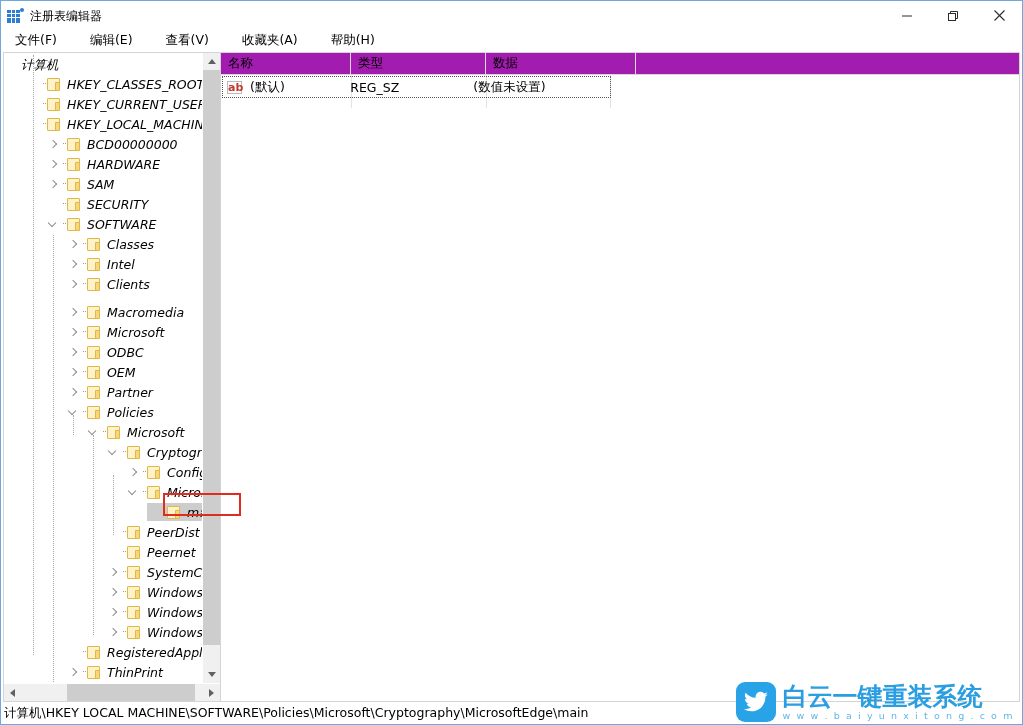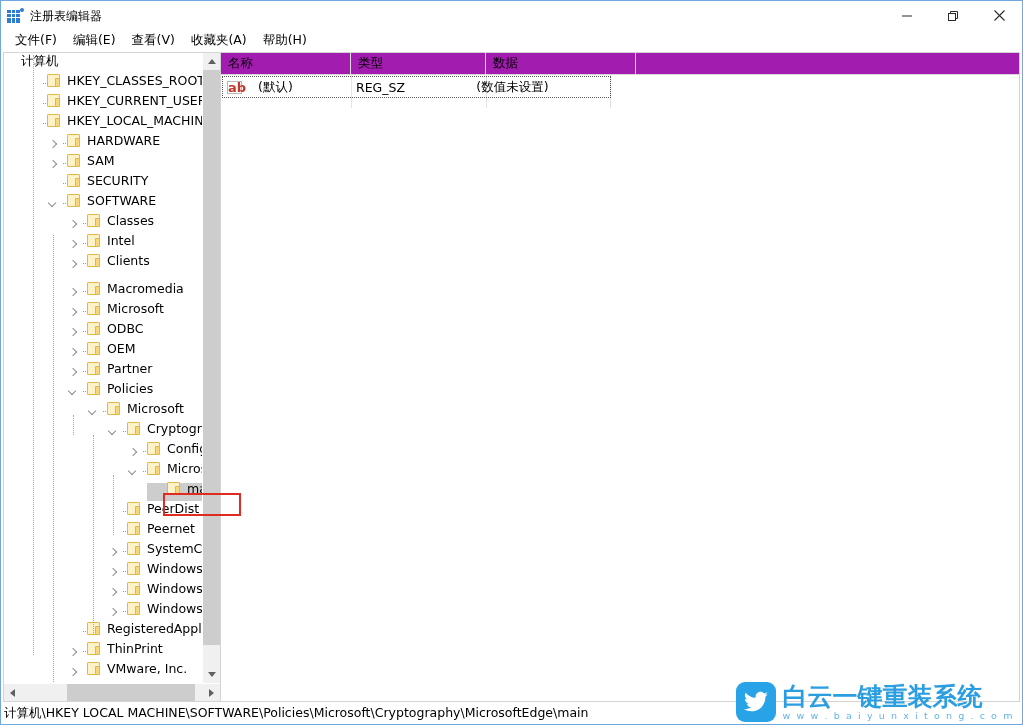--- a/index.html
+++ b/index.html
@@ -84,20 +84,21 @@
   }
   .winbtn svg { display: block; }
   
   .menubar {
     height: 22px;
     min-height: 22px;
     display: flex;
     align-items: center;
     padding-left: 6px;
     background: #ffffff;
+    gap: 17px;
   }
   .menu-item {
     font-size: 12.5px;
     padding: 2px 8px 3px 8px;
     white-space: nowrap;
     color: #000000;
   }
   
   .body-split {
     flex: 1 1 auto;
@@ -131,23 +132,24 @@
     overflow: hidden;
     position: relative;
     background: #ffffff;
   }
   .tree-list {
     padding-top: 1px;
   }
   .tnode {
     height: 20px;
     display: flex;
-    align-items: flex-start;
+    align-items: center;
     position: relative;
     white-space: nowrap;
+    font-style: italic;
   }
   .tnode .expander {
     width: 15px;
     min-width: 15px;
     height: 20px;
     display: flex;
     align-items: center;
     justify-content: center;
   }
   .chev {
@@ -361,26 +363,26 @@
     margin-left: 1px;
     margin-top: 1px;
   }
   .ab-icon {
     width: 15px;
     height: 13px;
     box-sizing: border-box;
     border: 1px solid #b9b9b9;
     background: #ffffff;
     color: #c0392b;
-    font-size: 13px;
+    font-size: 11px;
     font-weight: bold;
     line-height: 11px;
     text-align: center;
     margin-left: 4px;
-    margin-right: 16px;
+    margin-right: 8px;
     font-family: "DejaVu Sans", "Liberation Sans", sans-serif;
     flex: 0 0 auto;
   }
   .lcell {
     font-size: 12.5px;
     color: #000000;
     box-sizing: border-box;
     white-space: nowrap;
     overflow: hidden;
   }
@@ -527,20 +529,33 @@
               <div class="tnode" style="padding-left: 22px;">
                 <div class="expander"></div>
                 <div class="dotline">
                   <i></i>
                 </div>
                 <div class="folder">
                   <div class="back"></div>
                   <div class="tab"></div>
                 </div>
                 <span class="tlabel">HKEY_LOCAL_MACHINE</span>
+              </div>
+              <div class="tnode" style="padding-left: 42px;">
+                <div class="expander">
+                  <div class="chev"></div>
+                </div>
+                <div class="dotline">
+                  <i></i>
+                </div>
+                <div class="folder">
+                  <div class="back"></div>
+                  <div class="tab"></div>
+                </div>
+                <span class="tlabel">BCD00000000</span>
               </div>
               <div class="tnode" style="padding-left: 42px;">
                 <div class="expander">
                   <div class="chev"></div>
                 </div>
                 <div class="dotline">
                   <i></i>
                 </div>
                 <div class="folder">
                   <div class="back"></div>

